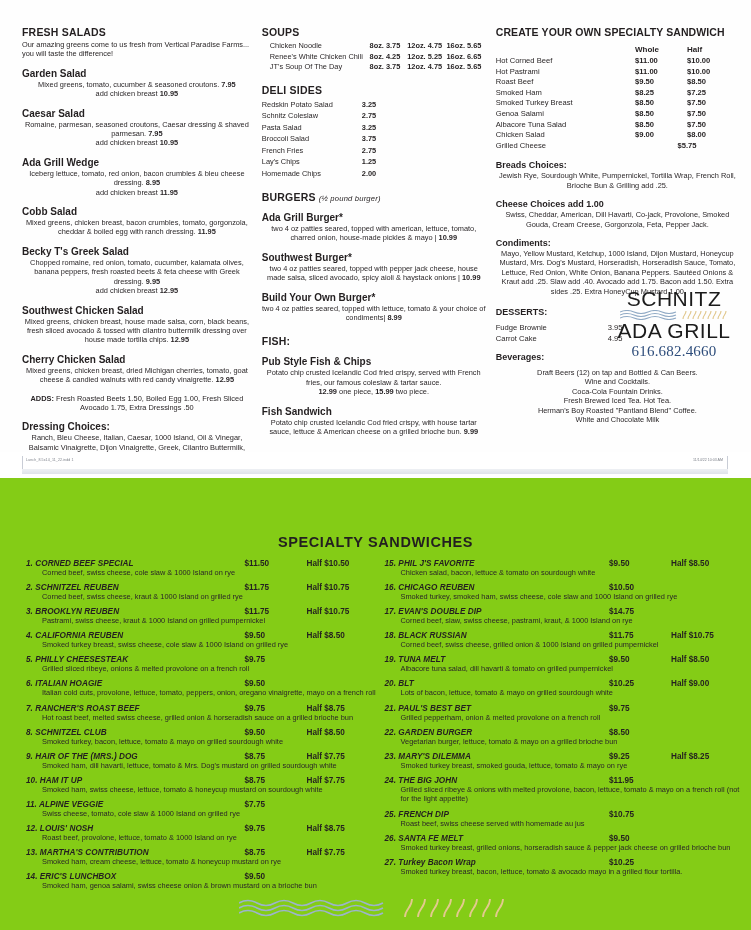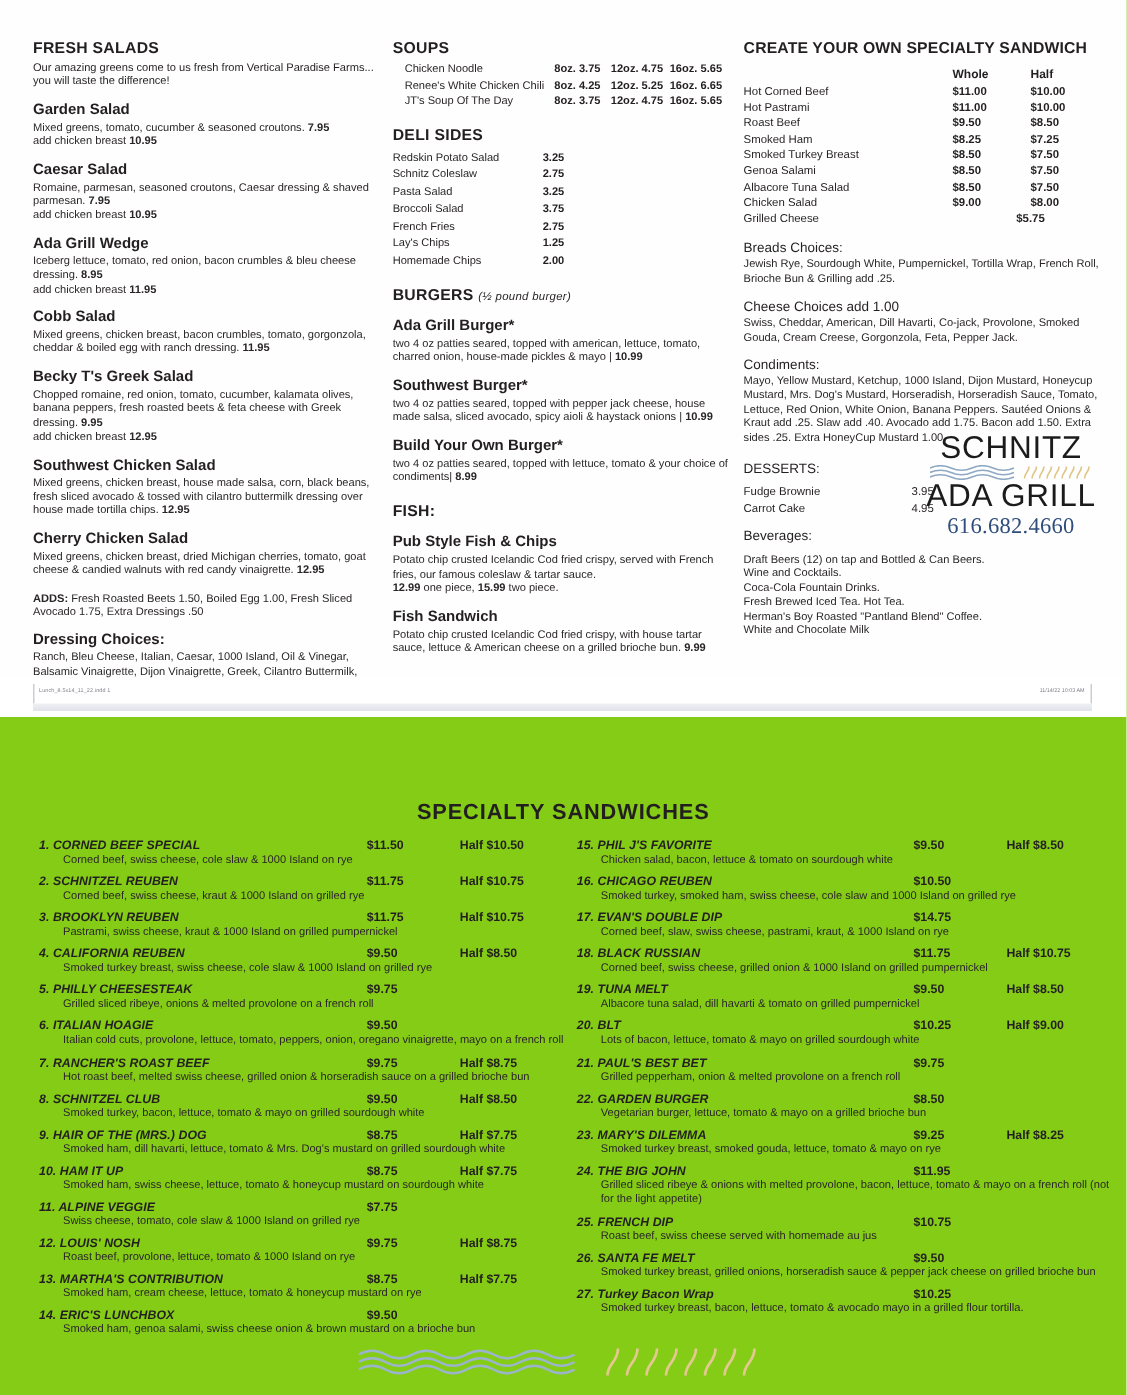--- a/index.html
+++ b/index.html
@@ -30,21 +30,21 @@
 
   h2.sec {
     font-size: 10.5px; font-weight: bold; letter-spacing: .2px;
     margin-bottom: 2px;
   }
   h2.sec.wide { letter-spacing: .1px; }
   h3.item {
     font-size: 10px; font-weight: bold; margin-top: 9px; margin-bottom: 1px;
   }
   p.desc {
-    font-size: 7.4px; line-height: 9.4px; font-weight: normal; color:#2a2628;
+    font-size: 7.4px; line-height: 9.4px; font-weight: normal; color:#2a2628;text-align:center;
   }
   p.intro { font-size: 7.4px; line-height: 9.4px; margin-bottom: 2px; }
   b.price { font-weight: bold; }
 
   
   table.soups { width: 100%; border-collapse: collapse; margin-top: 3px; }
   table.soups td {
     font-size: 7.4px; line-height: 10.5px; padding: 0 0 0 0; white-space: nowrap;
   }
   table.soups td.name { padding-left: 8px; width: 112px; }
@@ -65,21 +65,21 @@
   
   table.cyo { width: 100%; border-collapse: collapse; margin-top: 7px; }
   table.cyo th {
     font-size: 8px; font-weight: bold; text-align: left; padding-bottom: 2px;
   }
   table.cyo th.p { text-align: left; width: 52px; }
   table.cyo td { font-size: 7.6px; line-height: 10.6px; }
   table.cyo td.p { font-weight: bold; width: 52px; }
   table.cyo td.center2 { font-weight: bold; text-align: center; }
 
-  h4.blk { font-size: 9px; font-weight: normal; margin-top: 9px; margin-bottom: 1px; }
+  h4.blk { font-size: 9px; font-weight: bold; margin-top: 9px; margin-bottom: 1px; }
   h4.blk.caps { font-size: 9px; }
 
   table.dess { border-collapse: collapse; margin-top: 5px; width: 160px; }
   table.dess td { font-size: 7.6px; line-height: 11px; }
   table.dess td.pr { font-weight: normal; text-align: left; width: 48px; }
 
   
   .logo {
     position: absolute; right: 8px; top: 288px; width: 138px; text-align: center;
   }

